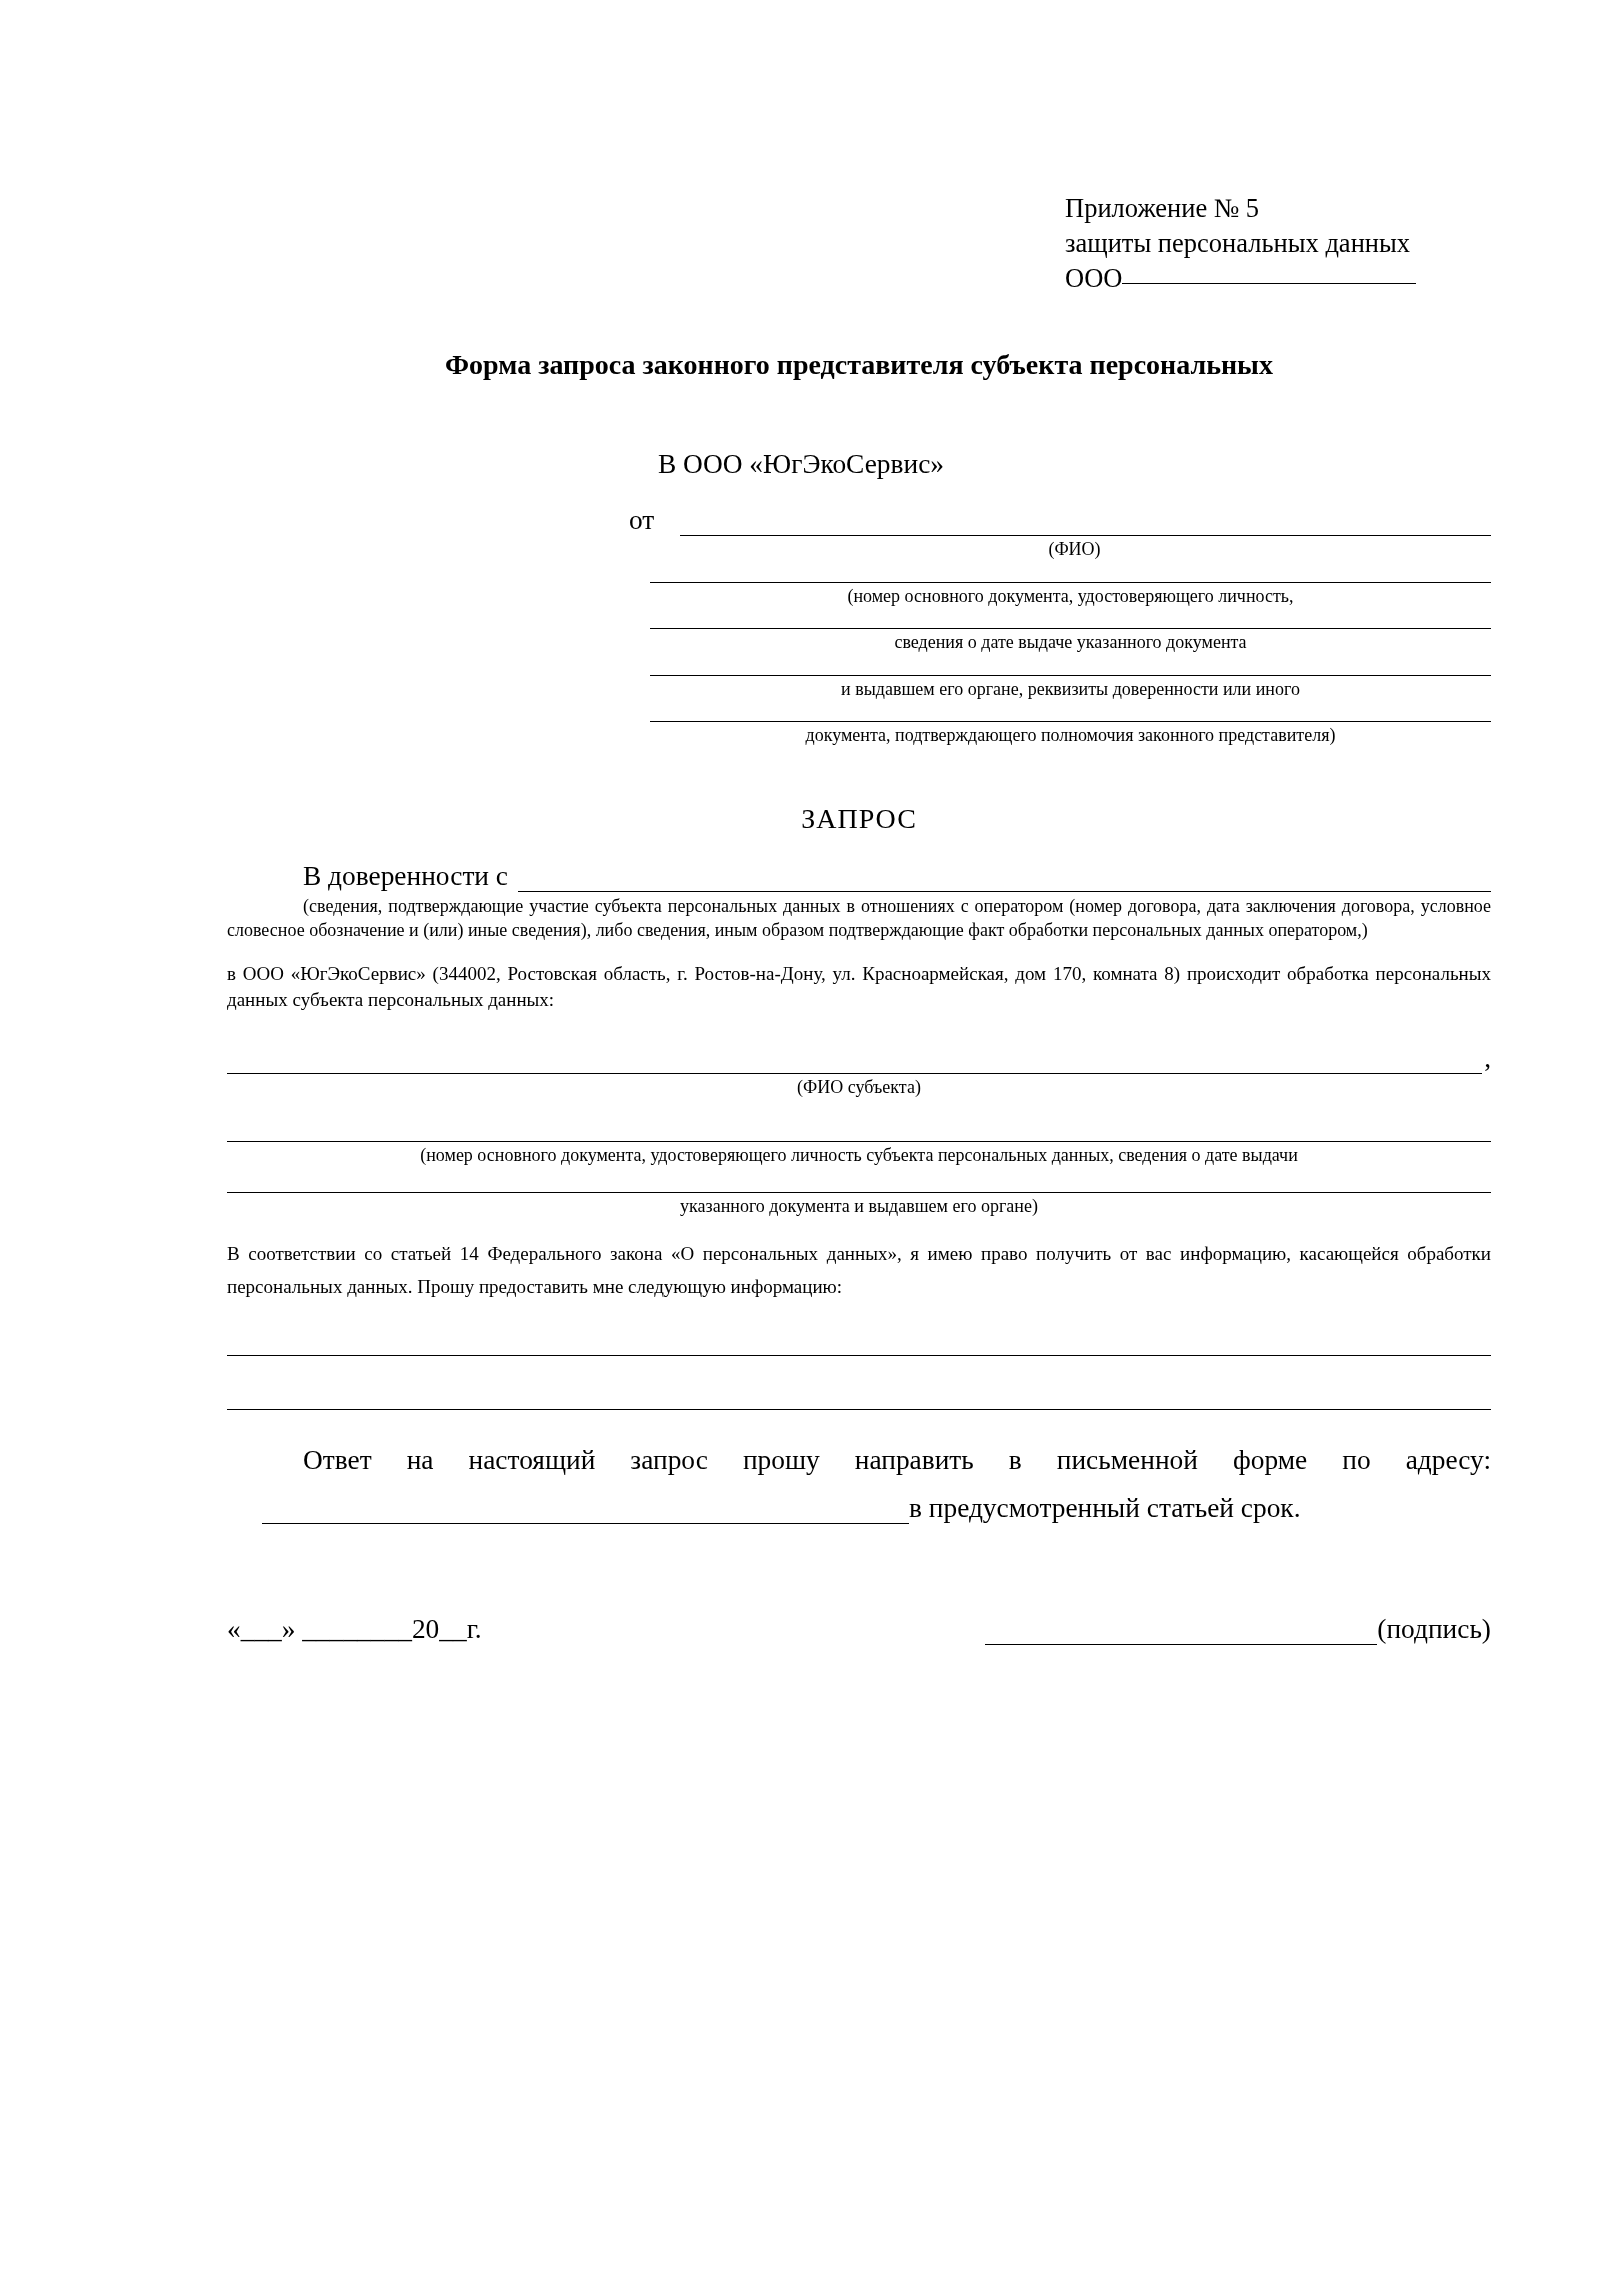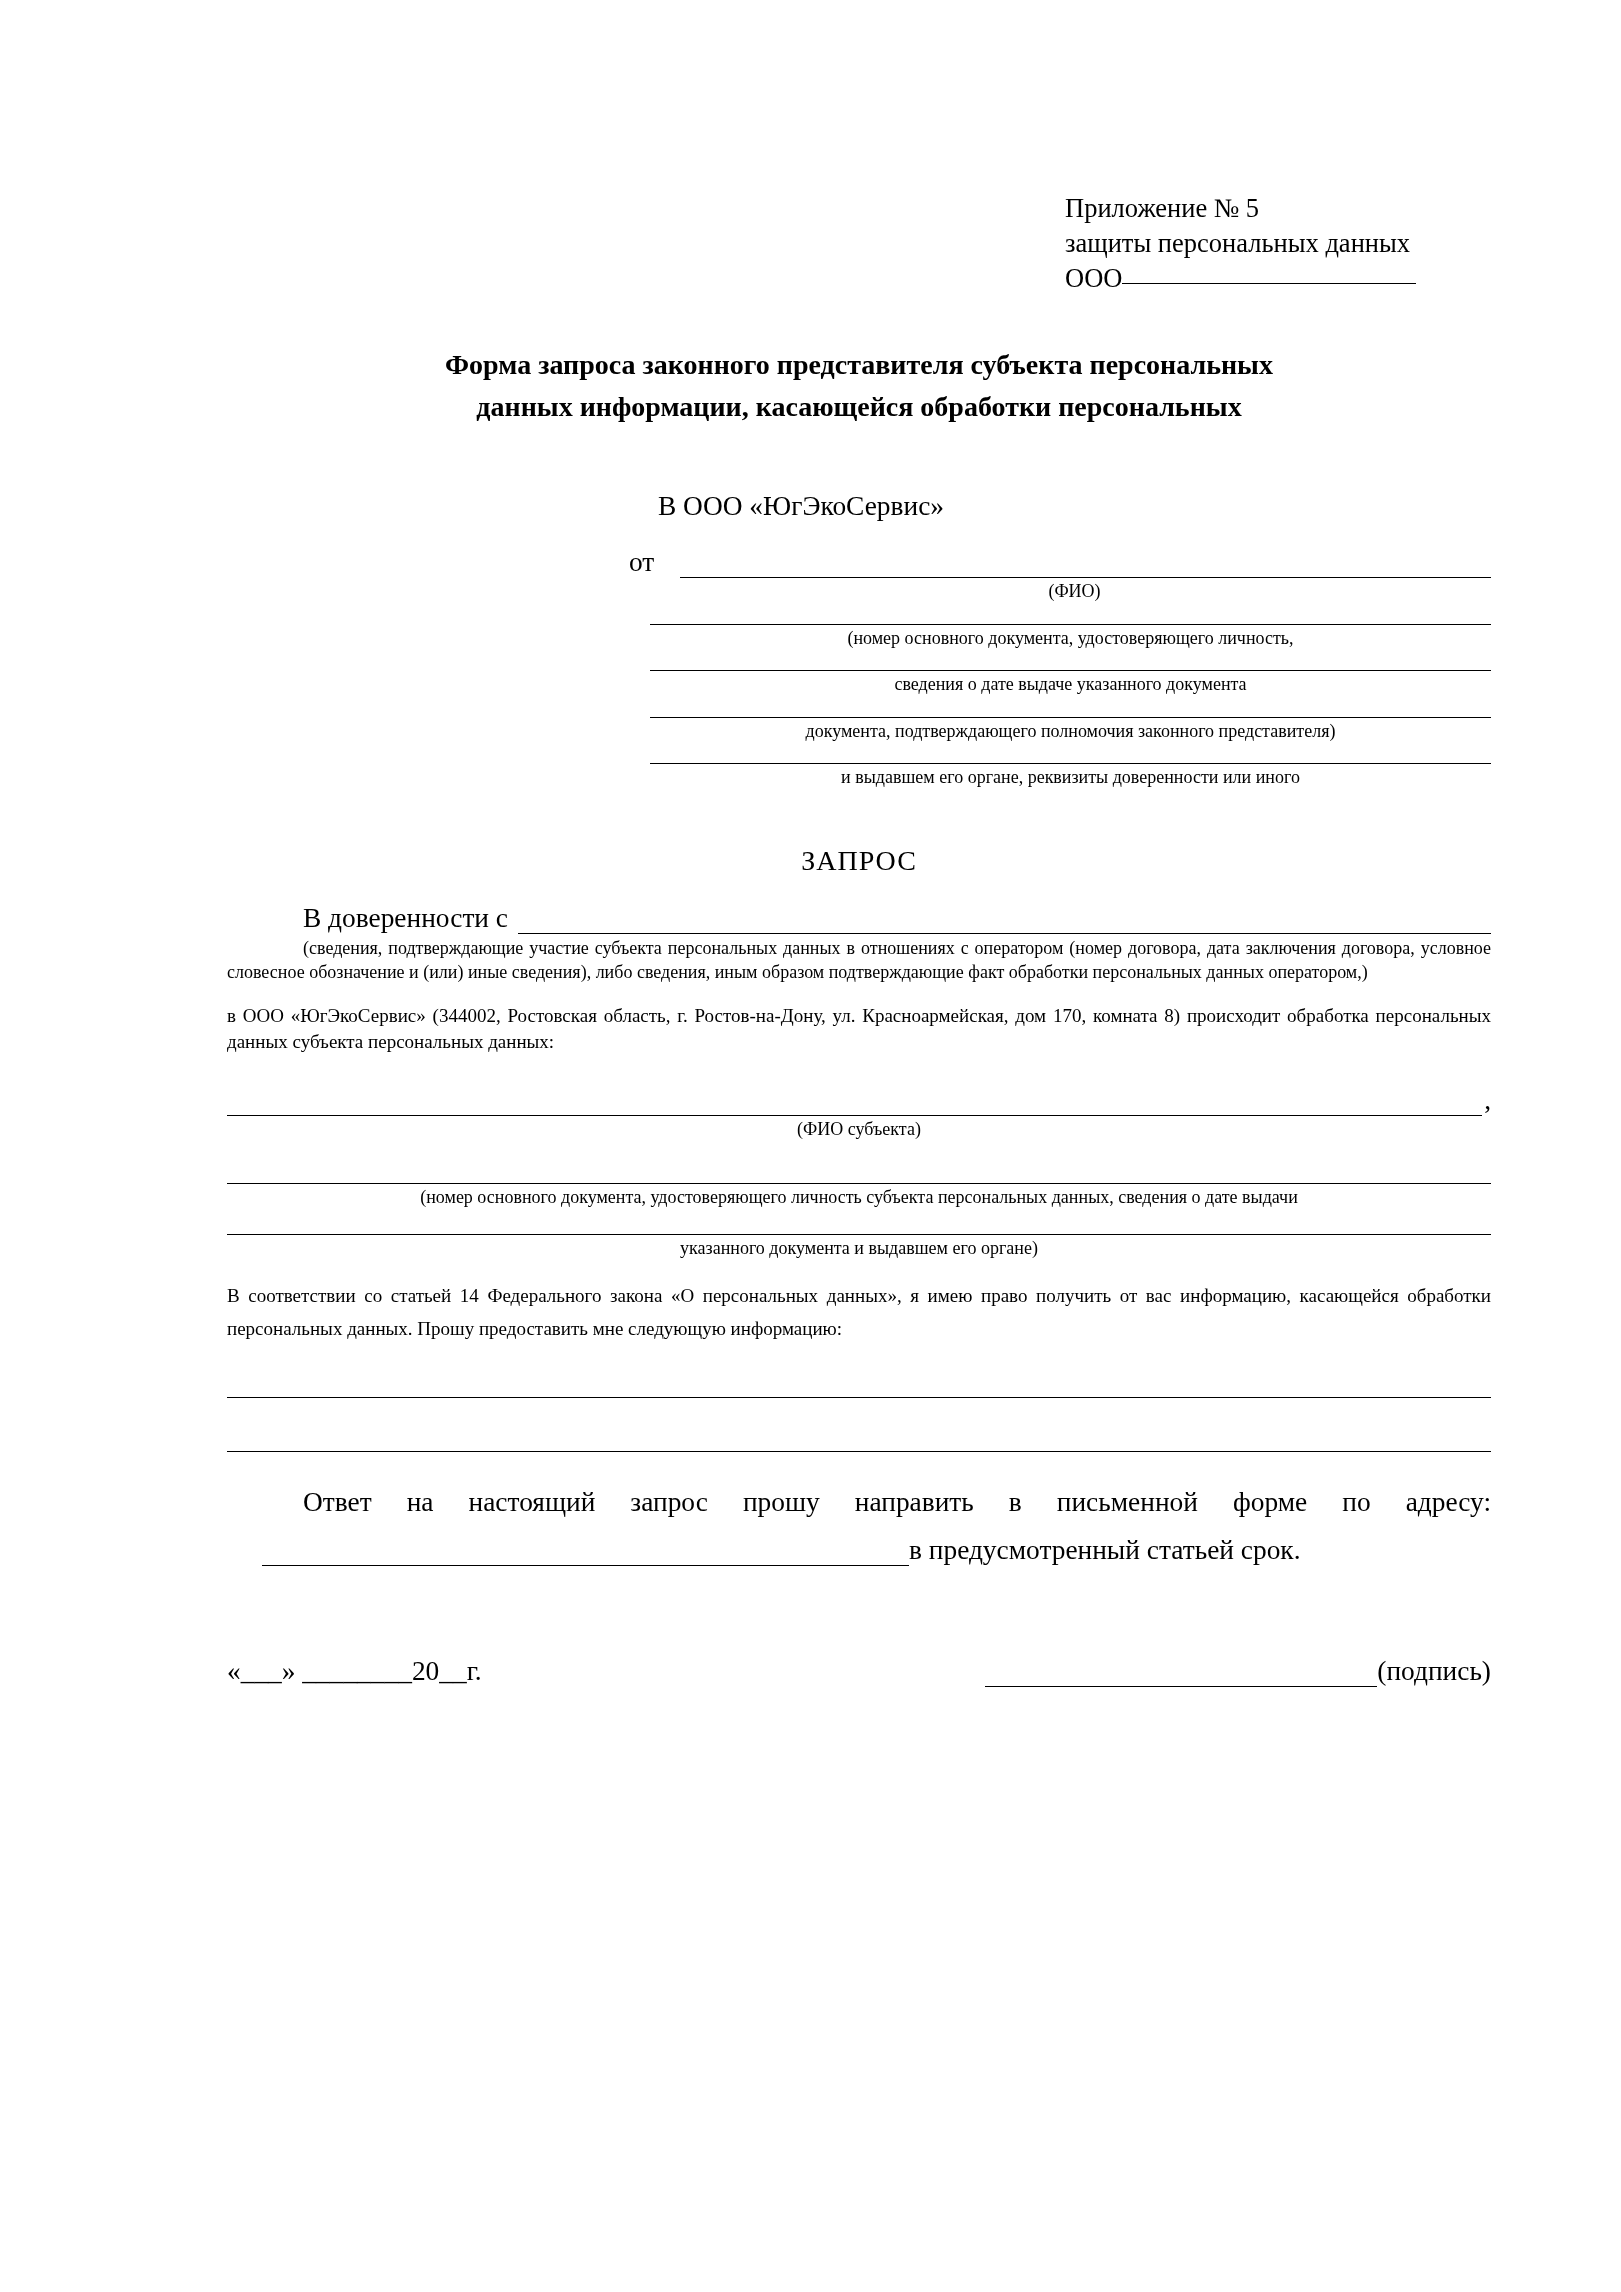--- a/index.html
+++ b/index.html
@@ -211,21 +211,20 @@
   <div class="content">
 
     <div class="header-block">
       <div>Приложение № 5</div>
       <div>защиты персональных данных</div>
       <div><span>ООО</span><span class="hdr-ooo-line"></span></div>
     </div>
 
     <div class="doc-title">
       <div>Форма запроса законного представителя субъекта персональных</div>
-      <div>данных информации, касающейся обработки персональных</div>
     </div>
 
     <div class="addressee">
       <div class="to-line">В ООО «ЮгЭкоСервис»</div>
 
       <div class="from-row">
         <span class="lbl">от</span>
         <span class="fill"></span>
       </div>
       <div class="caption" style="margin-left:431px;">(ФИО)</div>
@@ -235,26 +234,26 @@
         <div class="cap">(номер основного документа, удостоверяющего личность,</div>
       </div>
 
       <div class="blank-row">
         <div class="line"></div>
         <div class="cap">сведения о дате выдаче указанного документа</div>
       </div>
 
       <div class="blank-row">
         <div class="line"></div>
-        <div class="cap">документа, подтверждающего полномочия законного представителя)</div>
+        <div class="cap">и выдавшем его органе, реквизиты доверенности или иного</div>
       </div>
 
       <div class="blank-row">
         <div class="line"></div>
-        <div class="cap">и выдавшем его органе, реквизиты доверенности или иного</div>
+        <div class="cap">документа, подтверждающего полномочия законного представителя)</div>
       </div>
     </div>
 
     <div class="zapros">ЗАПРОС</div>
 
     <div class="inline-row">
       <span class="txt indent">В доверенности с</span>
       <span class="fill" style="margin-left:9.8px;"></span>
     </div>
     <div class="small-note"><span class="ind"></span><span>(сведения, подтверждающие участие субъекта персональных данных в отношениях с оператором (номер договора, дата заключения договора, условное словесное обозначение и (или) иные сведения), либо сведения, иным образом подтверждающие факт обработки персональных данных оператором,)</span></div>

